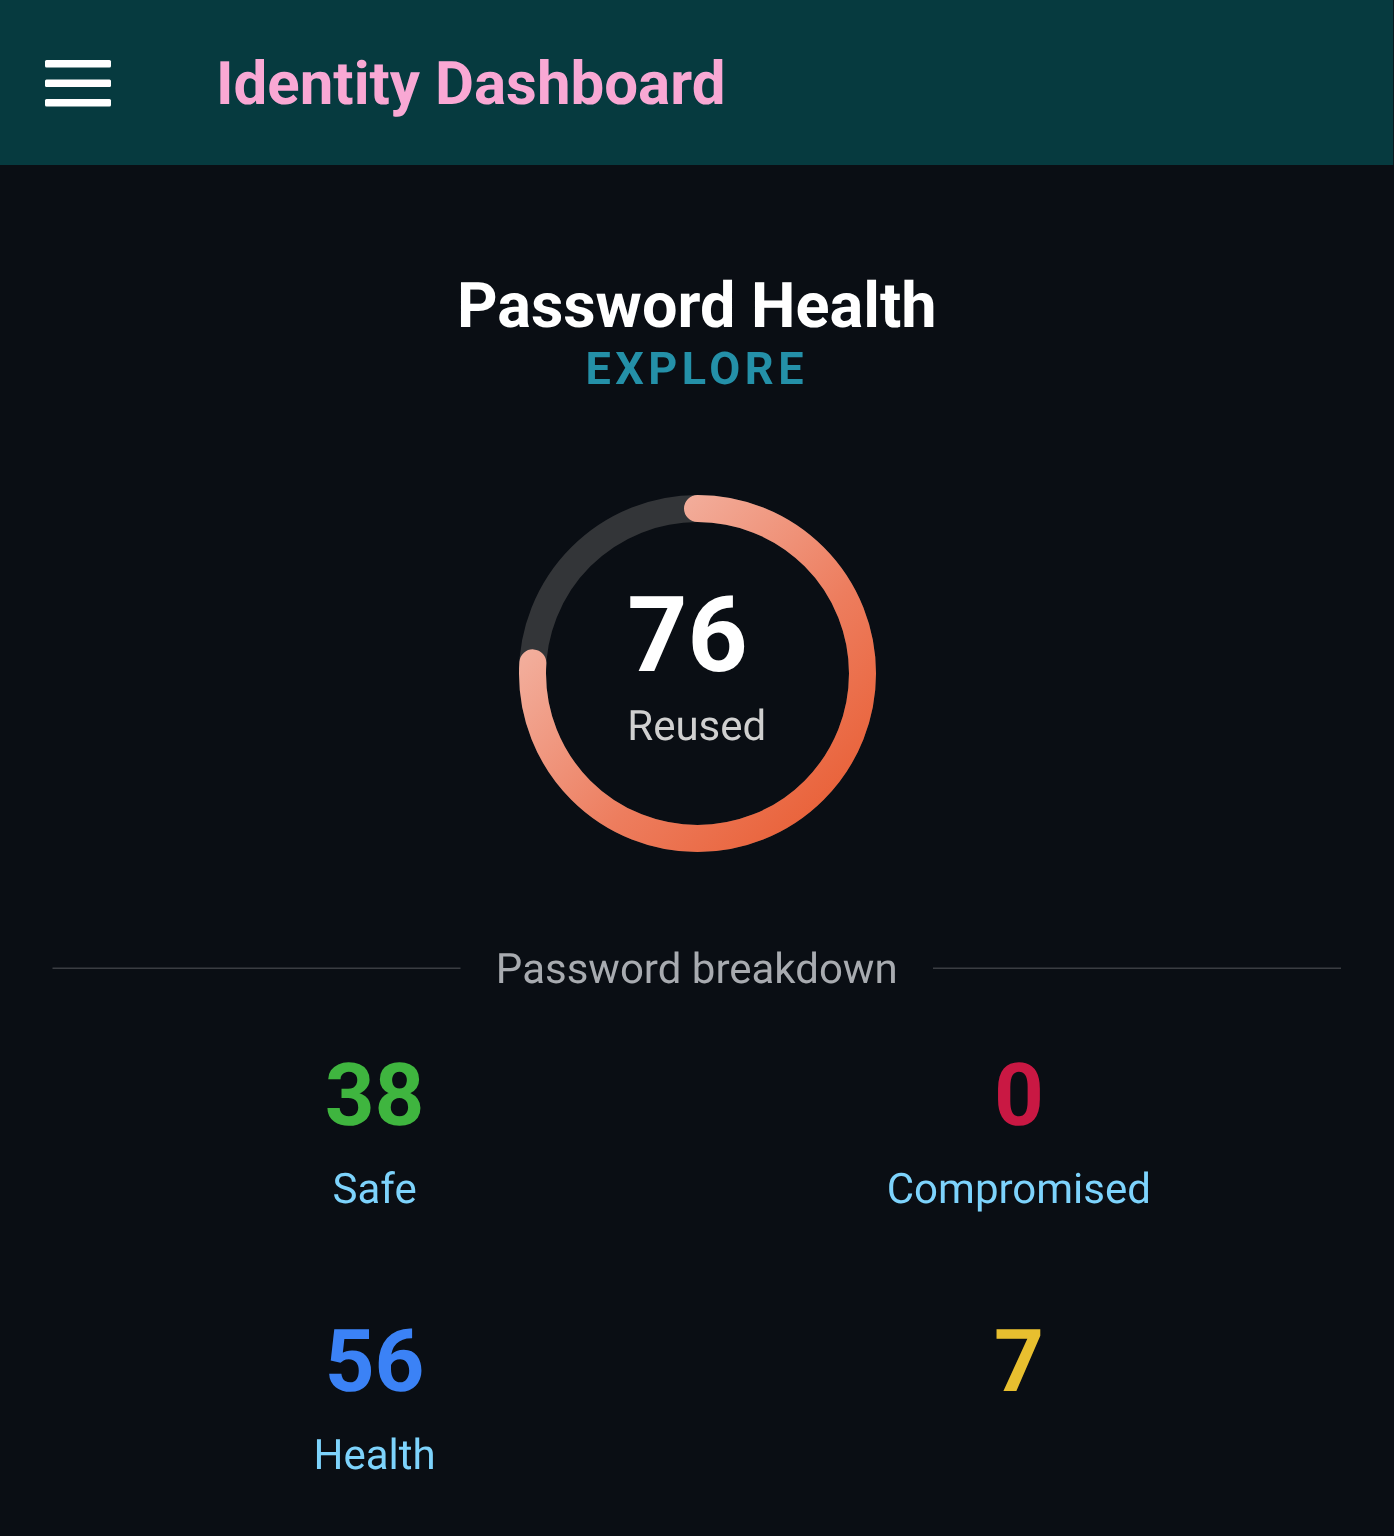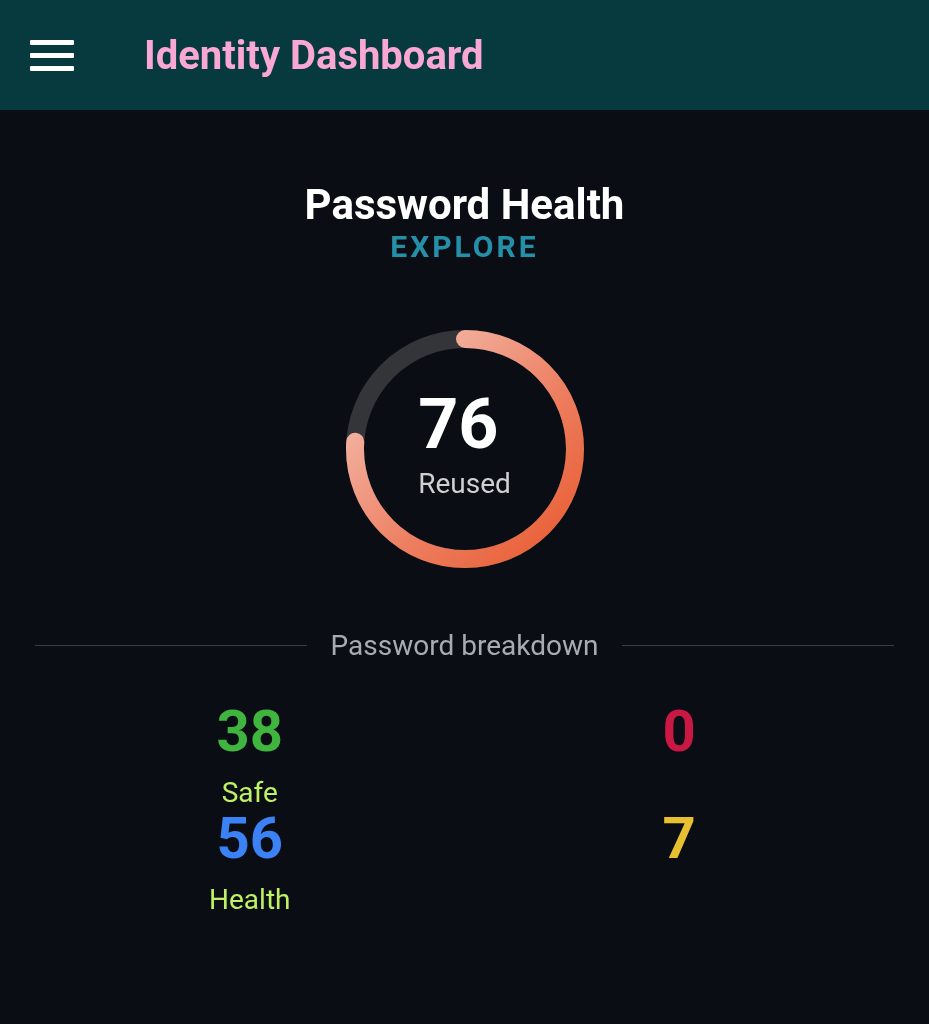--- a/index.html
+++ b/index.html
@@ -108,32 +108,33 @@
       background: #3a3d42;
     }
     .breakdown-label {
       padding: 0 24px;
       font-size: 28px;
       color: #a8abb0;
     }
     .stats-grid {
       display: grid;
       grid-template-columns: 1fr 1fr;
+      row-gap: 70px;
     }
     .stat-item {
       text-align: center;
     }
     .stat-value {
       font-size: 58px;
       font-weight: 700;
       line-height: 1;
     }
     .stat-label {
       font-size: 28px;
-      color: #bef264;
+      color: #7dd3fc;
       margin-top: 16px;
     }
     .color-safe { color: #3fb53f; }
     .color-compromised { color: #c91843; }
     .color-reused { color: #3b82f6; }
     .color-weak { color: #e8bf2f; }
   </style>
 </head>
 <body>
 
@@ -178,20 +179,21 @@
     <div class="line"></div>
   </div>
 
   <div class="stats-grid">
     <div class="stat-item">
       <div class="stat-value color-safe">38</div>
       <div class="stat-label">Safe</div>
     </div>
     <div class="stat-item">
       <div class="stat-value color-compromised">0</div>
+      <div class="stat-label">Compromised</div>
     </div>
     <div class="stat-item">
       <div class="stat-value color-reused">56</div>
       <div class="stat-label">Health</div>
     </div>
     <div class="stat-item">
       <div class="stat-value color-weak">7</div>
     </div>
   </div>
 </div>

